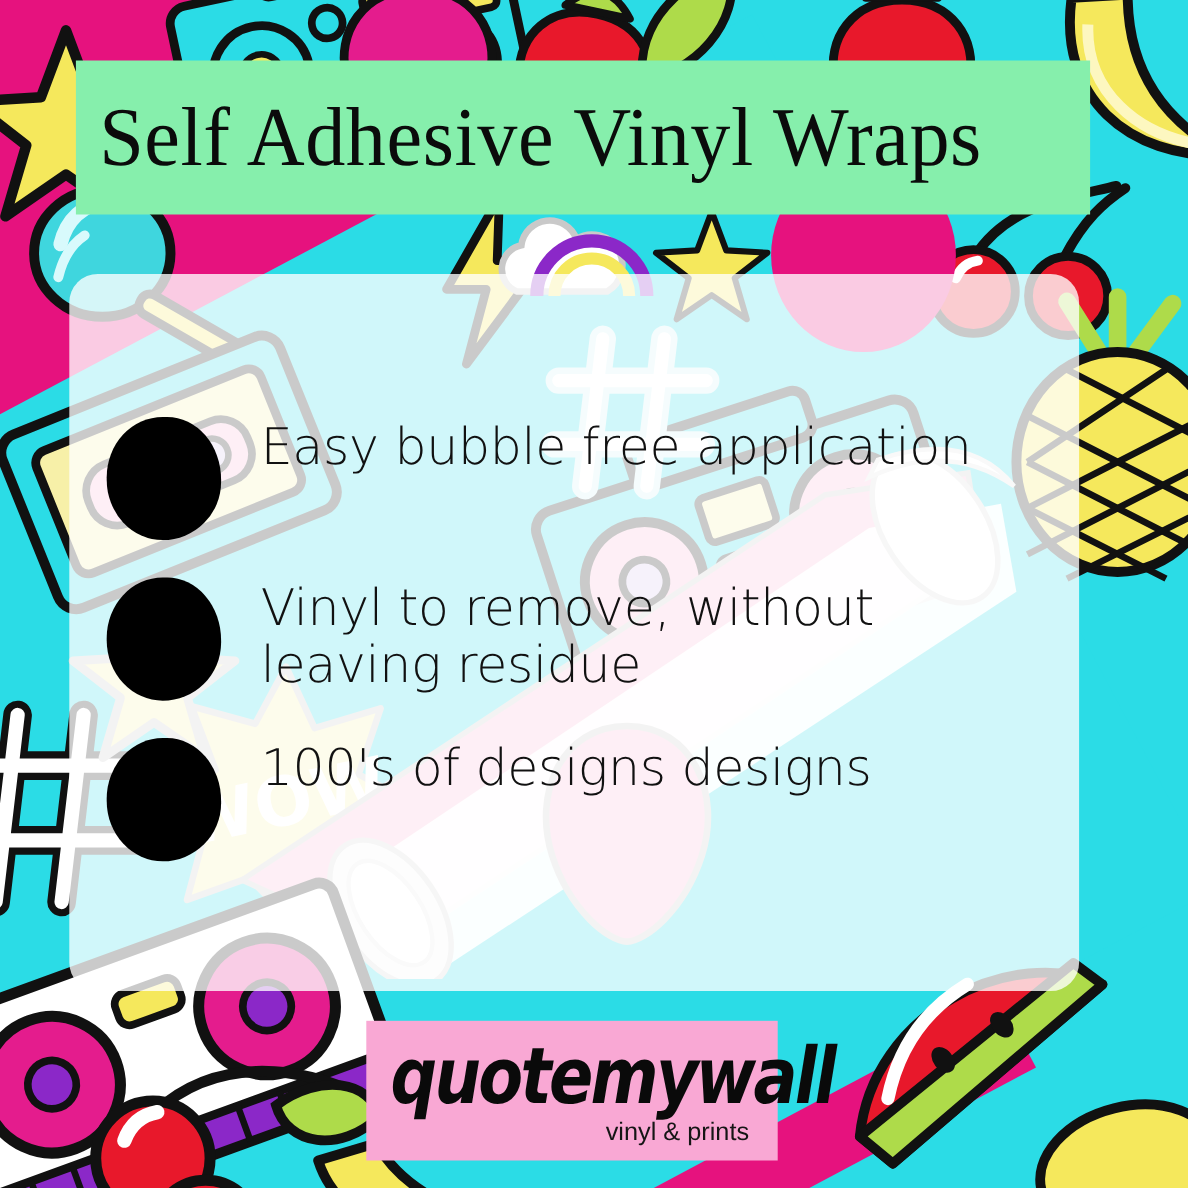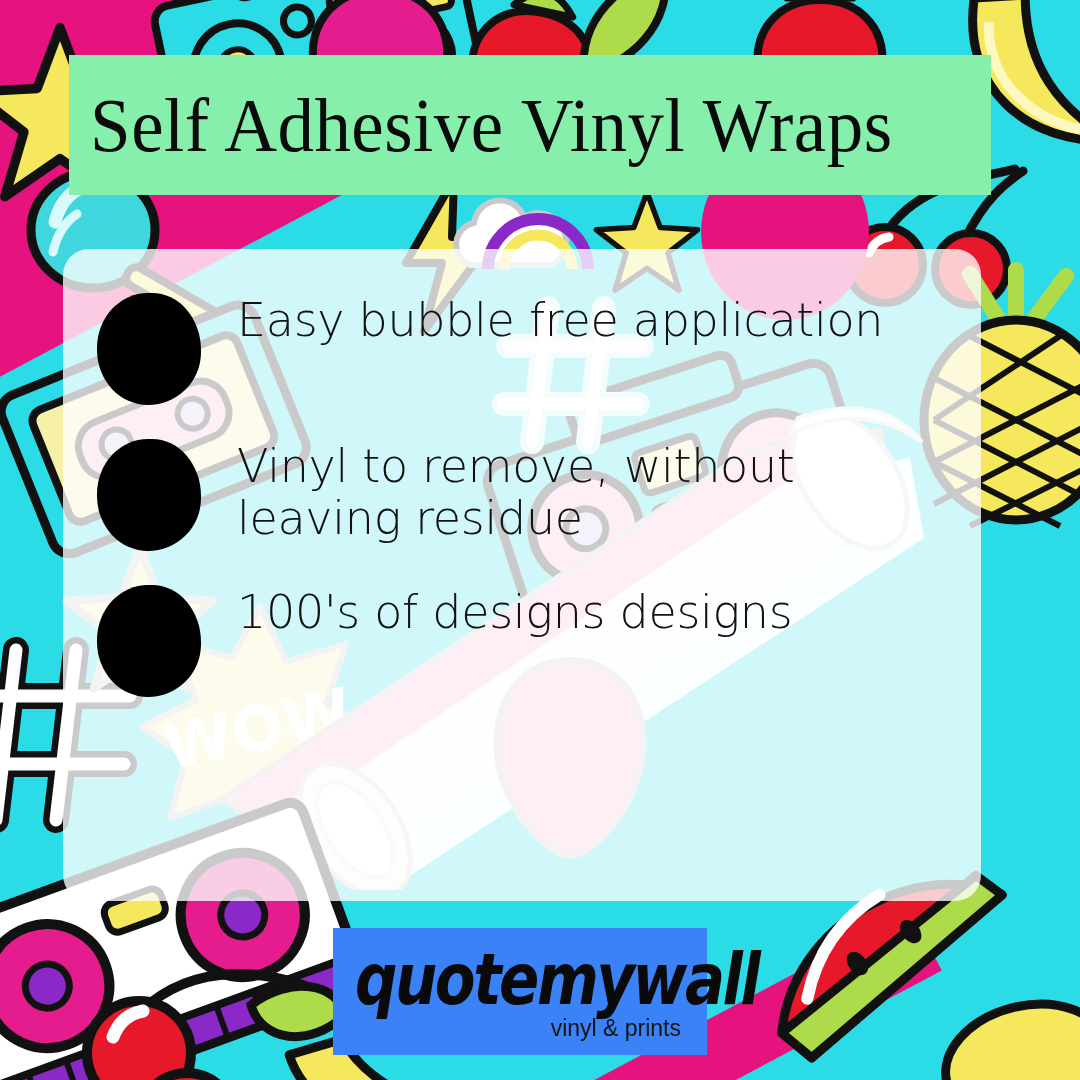--- a/index.html
+++ b/index.html
@@ -69,21 +69,21 @@
     left:63px;top:249px;
     width:918px;height:652px;
     background:rgba(255,255,255,0.78);
     border-radius:26px;
   }
   #bullet-list{
     position:absolute;inset:0;
     padding:38px 30px 30px 34px;
     box-sizing:border-box;
     display:flex;flex-direction:column;
-    justify-content:flex-start;
+    justify-content:center;
     gap:26px;
   }
   .bullet-row{
     display:flex;align-items:flex-start;
     min-height:120px;
   }
   .bullet-dot{
     flex:0 0 auto;
     width:104px;height:112px;
     background:#000000;
@@ -100,21 +100,21 @@
     padding-left:36px;
     padding-top:8px;
     letter-spacing:-0.3px;
   }
 
   
   #logo-plate{
     position:absolute;
     left:333px;top:928px;
     width:374px;height:127px;
-    background:#3b82f6;
+    background:#f9a8d4;
     display:flex;align-items:center;justify-content:center;
   }
   #logo-inner{position:relative;width:330px;height:100px;}
   #logo-word{
     position:absolute;left:0;top:2px;
     width:330px;
     font-family:"DejaVu Sans","Liberation Sans",sans-serif;
     font-weight:bold;
     font-style:italic;
     font-size:60px;

